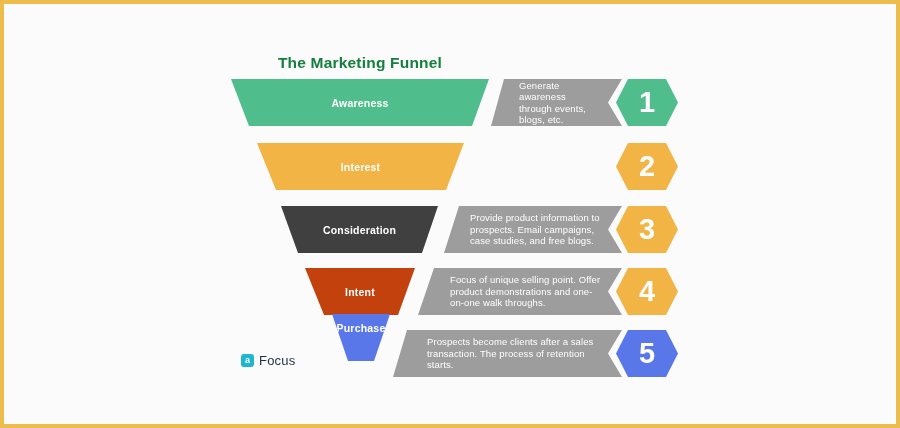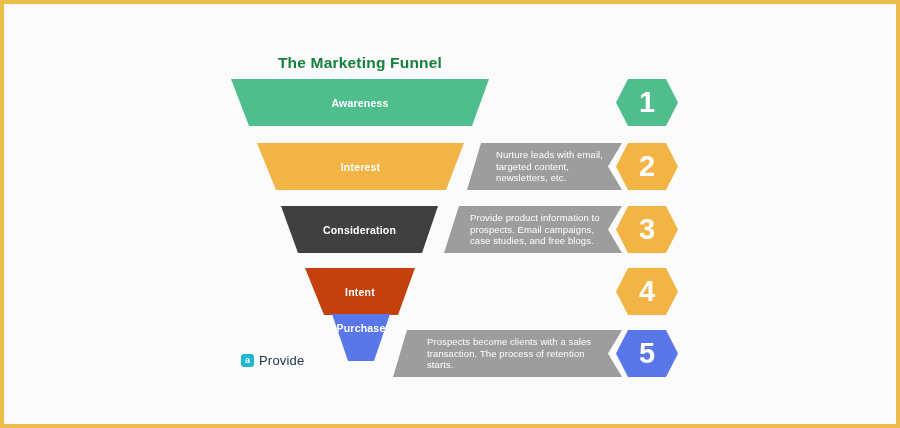--- a/index.html
+++ b/index.html
@@ -65,64 +65,69 @@
 </head>
 <body>
 
 <div class="canvas">
 
   <div class="title">The Marketing Funnel</div>
 
   <div class="shape funnel-shape f0" style="background-color: rgb(79, 190, 140);">
     <span class="stage-label">Awareness</span>
   </div>
+  <div class="shape banner b0">
+    <span class="banner-text">Generate awareness
+through events,
+blogs, etc.</span>
+  </div>
   <div class="shape hex h0" style="background-color: rgb(79, 190, 140);">
     <span class="stage-number">1</span>
   </div>
 
   <div class="shape funnel-shape f1" style="background-color: rgb(241, 180, 69); text-align: center;">
     <span class="stage-label">Interest</span>
-  </div>
-  <div class="shape banner b1">
-    <span class="banner-text">Nurture leads with email,
-targeted content,
-newsletters, etc.</span>
   </div>
   <div class="shape hex h1" style="background-color: rgb(241, 180, 69);">
     <span class="stage-number">2</span>
   </div>
 
   <div class="shape funnel-shape f2" style="background-color: #404040;">
     <span class="stage-label">Consideration</span>
   </div>
   <div class="shape banner b2">
     <span class="banner-text">Provide product information to
 prospects. Email campaigns,
 case studies, and free blogs.</span>
   </div>
   <div class="shape hex h2" style="background-color: rgb(241, 180, 69);">
     <span class="stage-number">3</span>
   </div>
 
   <div class="shape funnel-shape f3" style="background-color: #c2410c;">
     <span class="stage-label">Intent</span>
   </div>
+  <div class="shape banner b3">
+    <span class="banner-text">Focus of unique selling point. Offer
+product demonstrations and one-
+on-one walk throughs.</span>
+  </div>
   <div class="shape hex h3" style="background-color: rgb(241, 180, 69);">
     <span class="stage-number">4</span>
   </div>
 
   <div class="shape funnel-shape f4" style="background-color: rgb(90, 119, 233);">
     <span class="stage-label">Purchase</span>
   </div>
   <div class="shape banner b4">
-    <span class="banner-text">Prospects become clients with a sales
+    <span class="banner-text">Prospects become clients after a sales
 transaction. The process of retention starts.</span>
   </div>
   <div class="shape hex h4" style="background-color: rgb(90, 119, 233);">
     <span class="stage-number">5</span>
   </div>
 
   <div class="logo">
     <span class="logo-icon" style="background-color: rgb(31, 183, 203);">a</span>
-    <span class="logo-text">Provide</span>
+    <span class="logo-text">Focus</span>
   </div>
 
 </div>
 
 </body></html>

